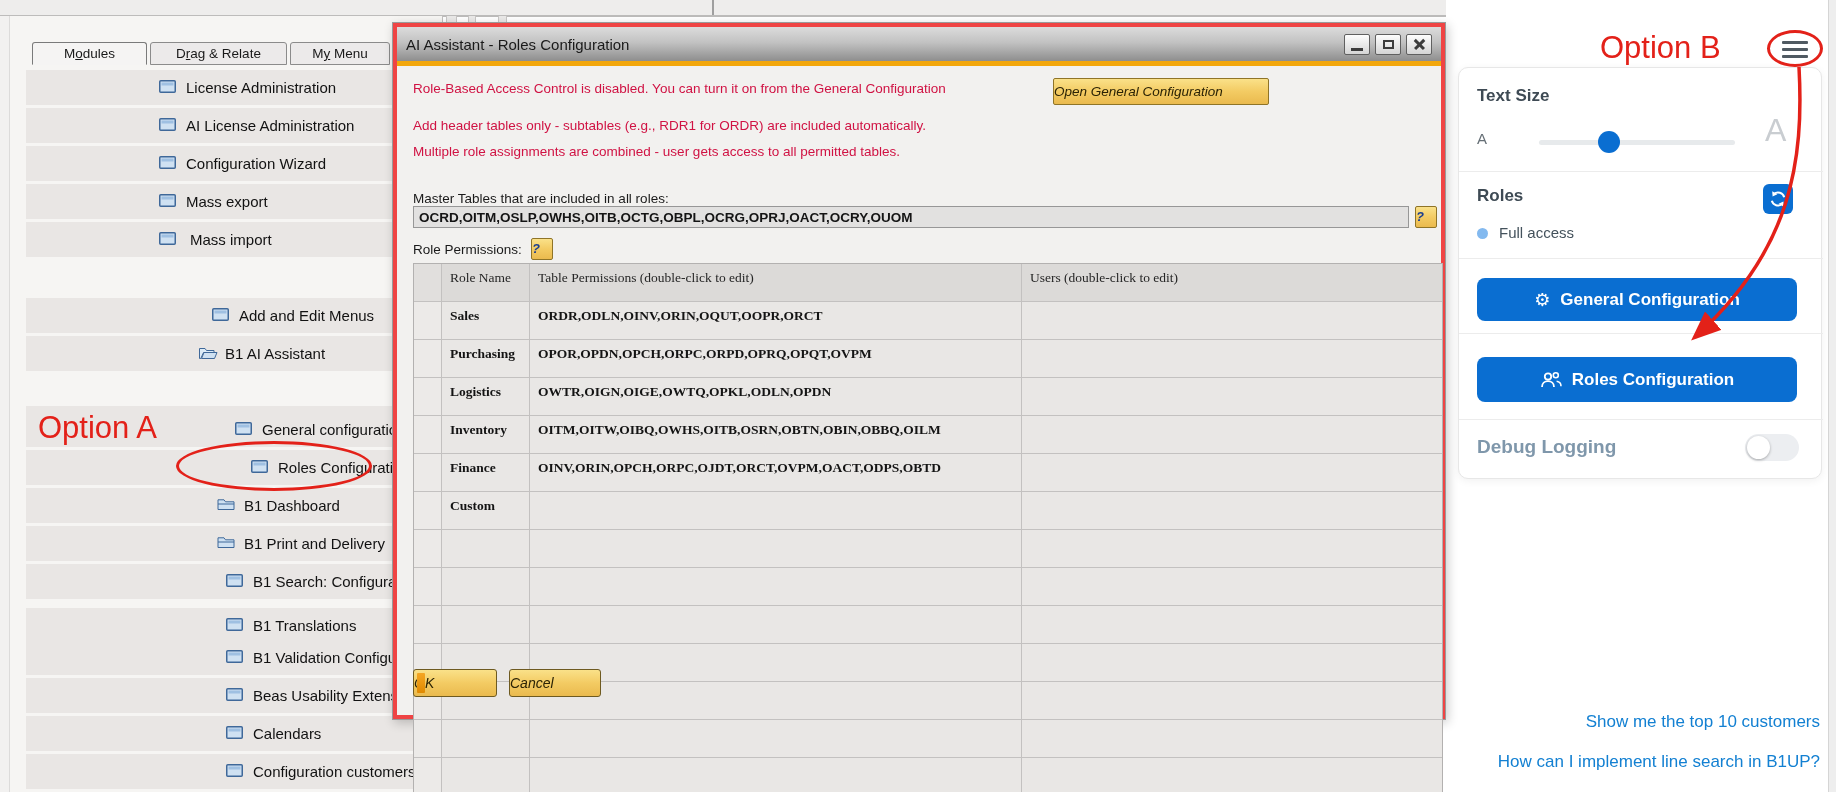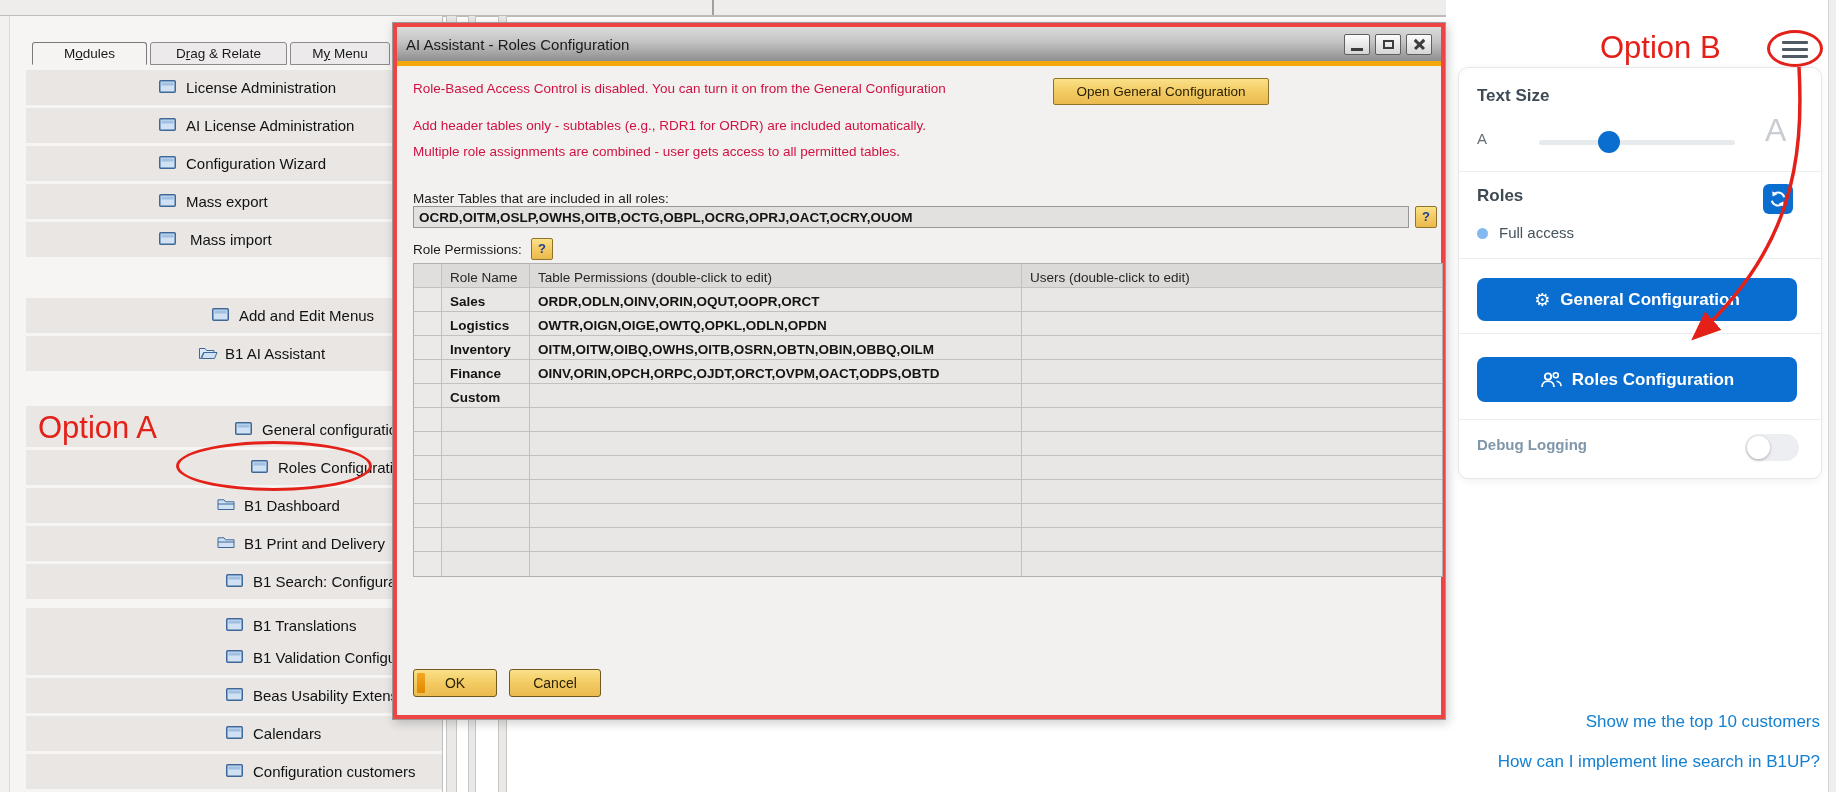--- a/index.html
+++ b/index.html
@@ -44,26 +44,26 @@
   .winbtns { margin-left:auto; display:flex; gap:5px; }
   .winbtn { width:26px; height:21px; background:linear-gradient(#fdfdfd,#d5d5d5); border:1px solid #606060; border-radius:2px; display:flex; align-items:center; justify-content:center; position:relative; }
   .g-min { width:12px; height:3px; background:#3c3c3c; margin-top:10px; }
   .g-max { width:11px; height:9px; border:2px solid #3c3c3c; }
   .g-x1,.g-x2 { position:absolute; width:13px; height:2.5px; background:#3c3c3c; left:5.5px; top:8.5px; }
   .g-x1 { transform:rotate(45deg); } .g-x2 { transform:rotate(-45deg); }
   .goldline { position:absolute; left:4px; right:4px; top:38px; height:5px; background:#f3a70b; }
   .dbody { position:absolute; left:4px; right:4px; top:43px; bottom:4px; background:#f2f1ef; }
   .rednote { position:absolute; left:16px; font-size:13.5px; color:#d01243; white-space:nowrap; }
   .blacknote { position:absolute; left:16px; font-size:13.5px; color:#1a1a1a; white-space:nowrap; }
-  .gold-btn { background:linear-gradient(#fae189,#f3cb63 50%,#eaba4e); border:1px solid #8f7427; border-radius:2px; font-size:13.5px; color:#2b2305; text-align:center; }
+  .gold-btn { background:linear-gradient(#fae189,#f3cb63 50%,#eaba4e); border:1px solid #8f7427; border-radius:2px; font-size:13.5px; color:#2b2305; text-align:left;font-style:italic; }
   #open-config-btn { position:absolute; left:656px; top:12px; width:216px; height:27px; line-height:25px; }
   .help-btn { position:absolute; width:22px; height:22px; line-height:20px; font-weight:700; color:#1c3f8f; font-size:13px; }
   #master-input { position:absolute; left:16px; top:140px; width:996px; height:22px; background:#e2e1e0; border:1px solid #979797; font:700 13.5px "Liberation Sans", sans-serif; padding:0 5px; color:#141414; }
   #perm-table { position:absolute; left:16px; top:197px; width:1030px; border:1px solid #b3b1b0; }
-  .trow { display:flex; height:24px; background:#e9e7e5; border-bottom:1px solid #c3c1c0; }
+  .trow { display:flex; height:38px; background:#e9e7e5; border-bottom:1px solid #c3c1c0;font-family:Liberation Serif, serif; }
   .trow:last-child { border-bottom:none; }
   .trow.thead { background:#dcdad8; }
   .tcell { border-right:1px solid #c3c1c0; padding:0 8px; font-size:13.5px; line-height:27px; color:#141414; overflow:hidden; white-space:nowrap; }
   .c0 { width:28px; padding:0; background:rgba(255,255,255,.14); }
   .c1 { width:88px; } .trow:not(.thead) .c1 { font-weight:700; }
   .c2 { width:492px; } .trow:not(.thead) .c2 { font-weight:700; }
   .c3 { flex:1; border-right:none; }
   .thead .tcell { font-weight:400; color:#262626; }
   .dlg-btn { position:absolute; top:603px; height:28px; line-height:26px; font-size:14px; border:1px solid #6e5a20; border-radius:3px; }
   #ok-btn { left:16px; width:84px; }
@@ -78,21 +78,21 @@
   .slider-maxA { position:absolute; left:306px; top:44px; font-size:32px; color:#c9cdd1; }
   .slider-track { position:absolute; left:80px; top:72px; width:196px; height:5px; background:#e7eaec; border-radius:3px; }
   .slider-thumb { position:absolute; left:139px; top:63px; width:22px; height:22px; background:#0a6ed1; border-radius:50%; }
   .refresh-btn { position:absolute; left:304px; top:116px; width:30px; height:30px; background:#0a6ed1; border-radius:6px; display:flex; align-items:center; justify-content:center; }
   .status-dot { position:absolute; left:18px; top:160px; width:11px; height:11px; background:#83b9ef; border-radius:50%; }
   .status-label { position:absolute; left:40px; top:156px; font-size:15px; color:#44525c; }
   .blue-btn { position:absolute; left:18px; width:320px; border-radius:8px; background:#0a6ed1; color:#fff; display:flex; align-items:center; justify-content:center; gap:10px; font-size:17px; font-weight:700; }
   #btn-general { top:210px; height:43px; }
   #btn-roles { top:289px; height:45px; }
   .gear-glyph { font-family:"DejaVu Sans", sans-serif; font-size:18px; font-weight:400; }
-  .debug-label { position:absolute; left:18px; top:368px; font-size:15px; font-weight:700; color:#7f97ab; }
+  .debug-label { position:absolute; left:18px; top:368px; font-size:19px; font-weight:700; color:#7f97ab; }
   .toggle { position:absolute; left:286px; top:366px; width:54px; height:27px; background:#eceef1; border-radius:14px; }
   .knob { position:absolute; left:2px; top:2px; width:23px; height:23px; background:#fff; border-radius:50%; box-shadow:0 1px 3px rgba(0,0,0,.3); }
   .panel-link { position:absolute; right:16px; font-size:17px; color:#1380d2; white-space:nowrap; z-index:3; }
   #link-0 { top:712px; } #link-1 { top:752px; }
 </style>
 </head>
 <body>
 
 <div id="canvas">
 
@@ -314,20 +314,26 @@
             <div class="tcell c3">Users (double-click to edit)</div>
           </div>
           <div class="trow">
             <div class="tcell c0"></div>
             <div class="tcell c1">Sales</div>
             <div class="tcell c2">ORDR,ODLN,OINV,ORIN,OQUT,OOPR,ORCT</div>
             <div class="tcell c3"></div>
           </div>
           <div class="trow">
             <div class="tcell c0"></div>
+            <div class="tcell c1">Purchasing</div>
+            <div class="tcell c2">OPOR,OPDN,OPCH,ORPC,ORPD,OPRQ,OPQT,OVPM</div>
+            <div class="tcell c3"></div>
+          </div>
+          <div class="trow">
+            <div class="tcell c0"></div>
             <div class="tcell c1">Logistics</div>
             <div class="tcell c2">OWTR,OIGN,OIGE,OWTQ,OPKL,ODLN,OPDN</div>
             <div class="tcell c3"></div>
           </div>
           <div class="trow">
             <div class="tcell c0"></div>
             <div class="tcell c1">Inventory</div>
             <div class="tcell c2">OITM,OITW,OIBQ,OWHS,OITB,OSRN,OBTN,OBIN,OBBQ,OILM</div>
             <div class="tcell c3"></div>
           </div>

